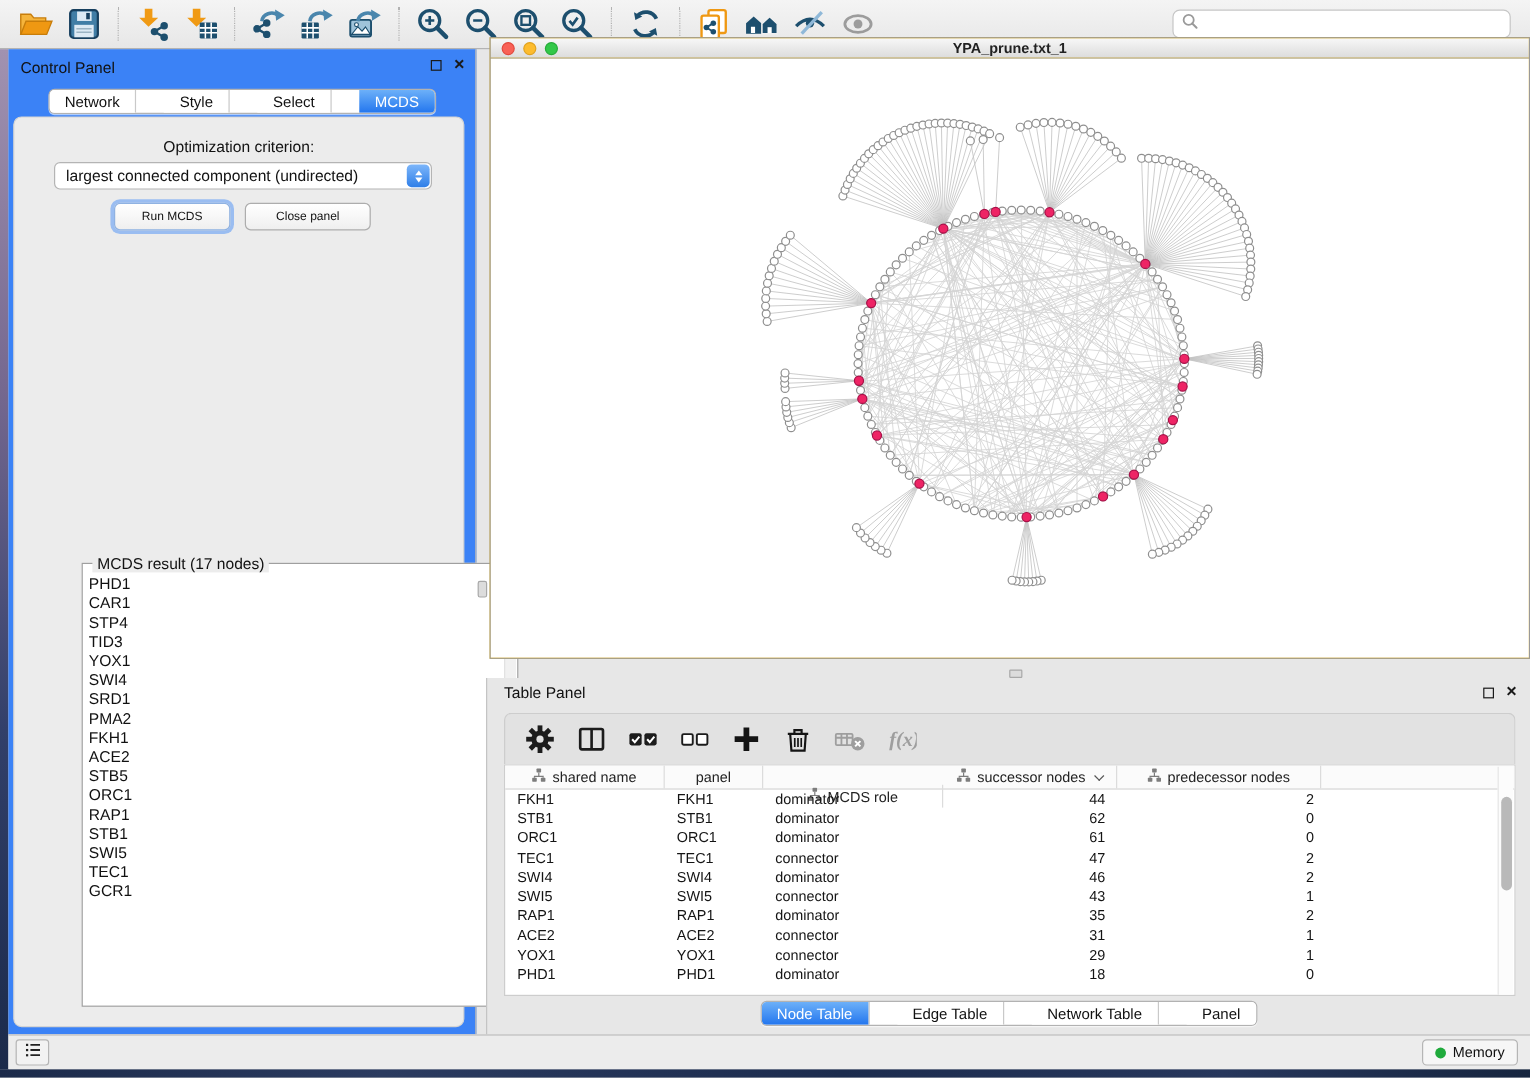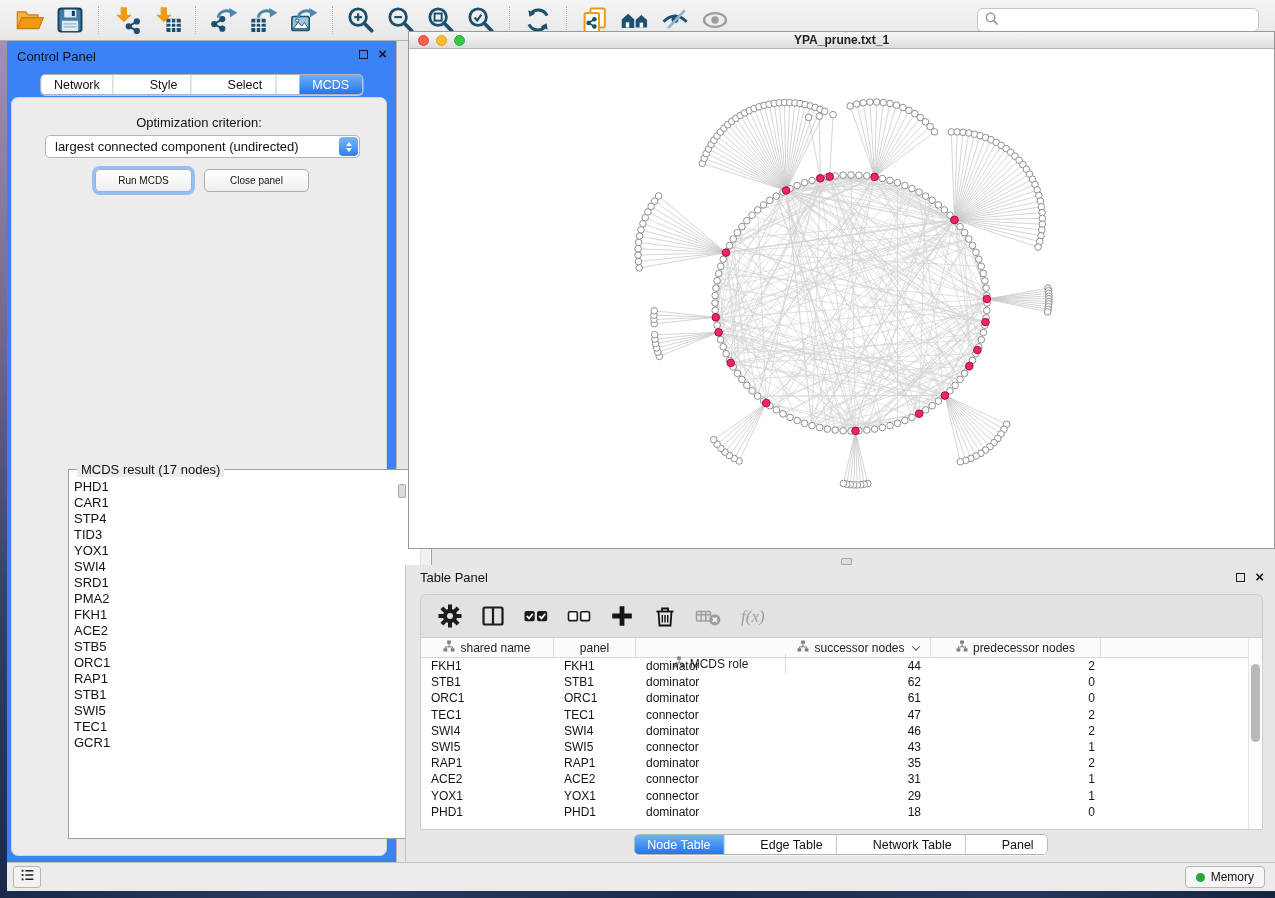--- a/index.html
+++ b/index.html
@@ -85,21 +85,21 @@
   #net-title { position:absolute; left:0; right:0; top:1px; text-align:center; font-size:12px; font-weight:700; color:#222; }
   #net-canvas { position:absolute; left:0; top:17px; width:865px; height:499px; background:#fff; }
 
   
   #table-panel { position:absolute; left:405px; top:565px; width:870px; height:297px; background:#e7e7e7;
                  border-left:1px solid #c4c4c4; }
   #tp-float { right:30px; } #tp-close { right:11px; }
   #tp-toolbar { position:absolute; left:14px; top:29px; width:843px; height:43px; background:#e2e2e2;
                 border:1px solid #cdcdcd; border-bottom:none; border-radius:6px 6px 0 0;
                 display:flex; align-items:center; gap:17px; padding-left:16px; }
-  .tp-ic { width:26px; height:26px; display:flex; align-items:flex-start; justify-content:center; }
+  .tp-ic { width:26px; height:26px; display:flex; align-items:flex-start; justify-content:center;font-weight:bold; }
   #tp-table { position:absolute; left:14px; top:72px; width:843px; height:193px; background:#fff; border:1px solid #cdcdcd; }
   #tp-header { display:flex; height:20px; border-bottom:1px solid #d6d6d6; background:#fbfbfb; font-size:12px; color:#222; }
   .th { display:flex; align-items:center; justify-content:center; gap:5px; border-right:1px solid #dcdcdc; height:100%; }
   .th-fill { flex:1; border-right:none; }
   .sortchev { width:6px; height:6px; border-right:1.5px solid #555; border-bottom:1.5px solid #555;
               transform:rotate(45deg) translate(-1px,-1px); margin-left:3px; }
   #tp-rows { font-size:12px; color:#141414; }
   .tr { display:flex; height:16.2px; align-items:center; }
   .td { padding:0 10px; white-space:nowrap; overflow:hidden; }
   .ta-r { text-align:right; }

